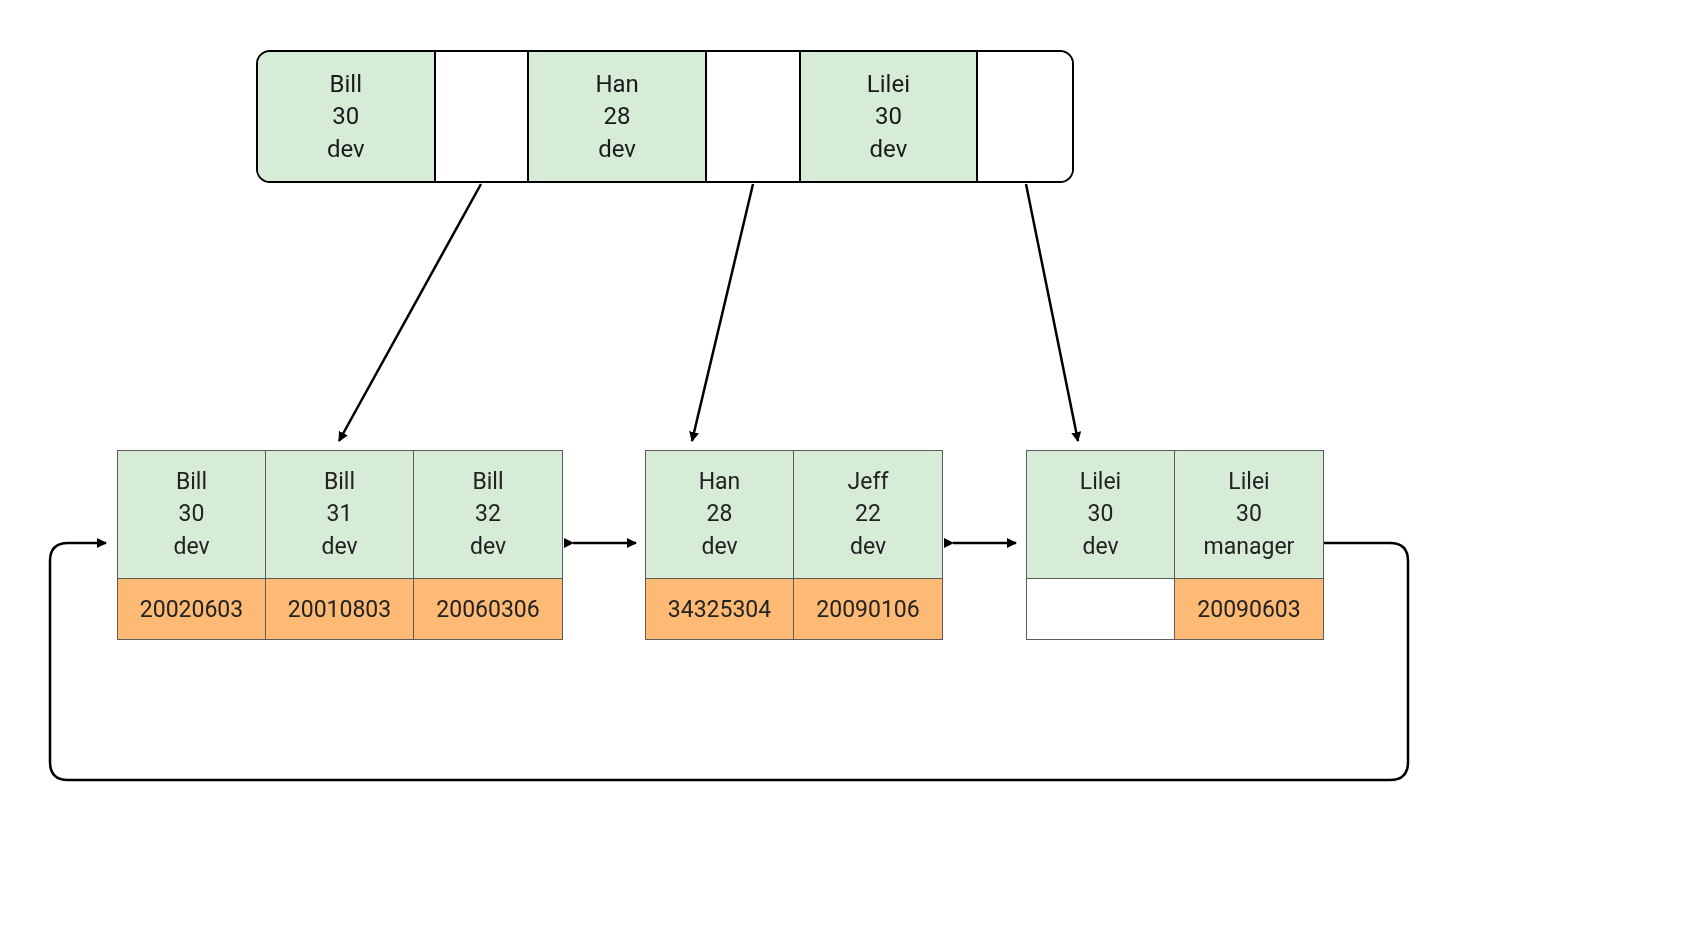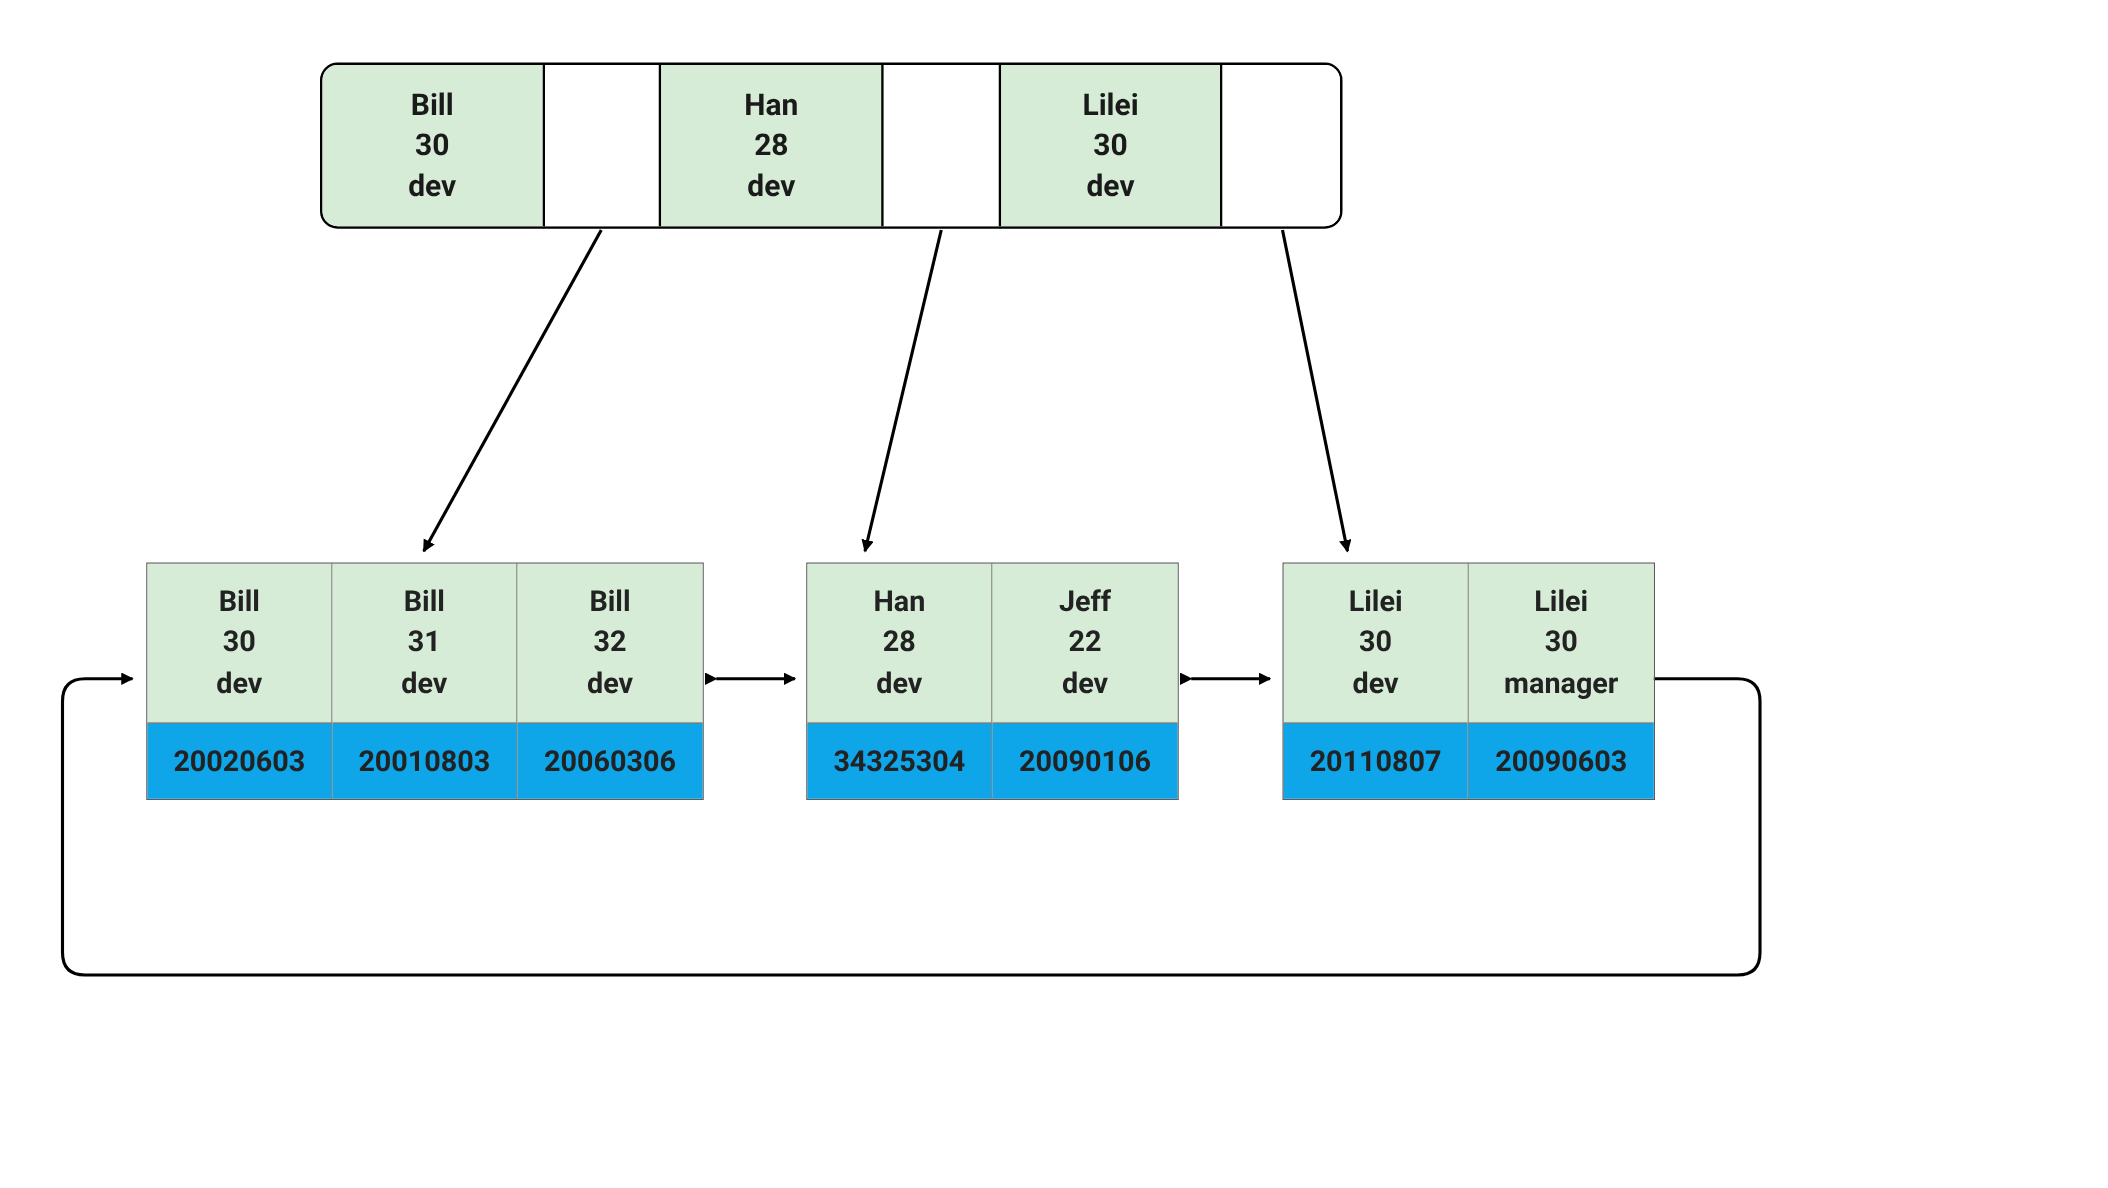--- a/index.html
+++ b/index.html
@@ -9,21 +9,20 @@
     background: #ffffff;
     font-family: -apple-system, BlinkMacSystemFont, "Segoe UI", Roboto, "Helvetica Neue", Arial, sans-serif;
     width: 1686px;
     height: 950px;
     position: relative;
   }
   .canvas {
     position: relative;
     width: 1686px;
     height: 950px;
-    font-weight: bold;
   }
   svg.arrows {
     position: absolute;
     top: 0; left: 0;
     width: 1686px;
     height: 950px;
     pointer-events: none;
   }
   .top-node {
     position: absolute;
@@ -84,21 +83,21 @@
     display: flex;
     flex-direction: column;
     align-items: center;
     justify-content: center;
     font-size: 23px;
     line-height: 1.4;
     color: #222;
     border-bottom: 1px solid #5b5b5b;
   }
   .leaf-val {
-    background: #0ea5e9;
+    background: #fdba74;
     height: 60px;
     display: flex;
     align-items: center;
     justify-content: center;
     font-size: 23px;
     color: #222;
   }
   #leaf-0 { left: 117px; }
   #leaf-1 { left: 645px; }
   #leaf-2 { left: 1026px; }
@@ -195,21 +194,20 @@
     </div>
   </div>
 
   <div id="leaf-2" class="leaf">
     <div class="leaf-col">
       <div class="leaf-key">
         <span>Lilei</span>
         <span>30</span>
         <span>dev</span>
       </div>
-      <div class="leaf-val">20110807</div>
     </div>
     <div class="leaf-col">
       <div class="leaf-key">
         <span>Lilei</span>
         <span>30</span>
         <span>manager</span>
       </div>
       <div class="leaf-val">20090603</div>
     </div>
   </div>

